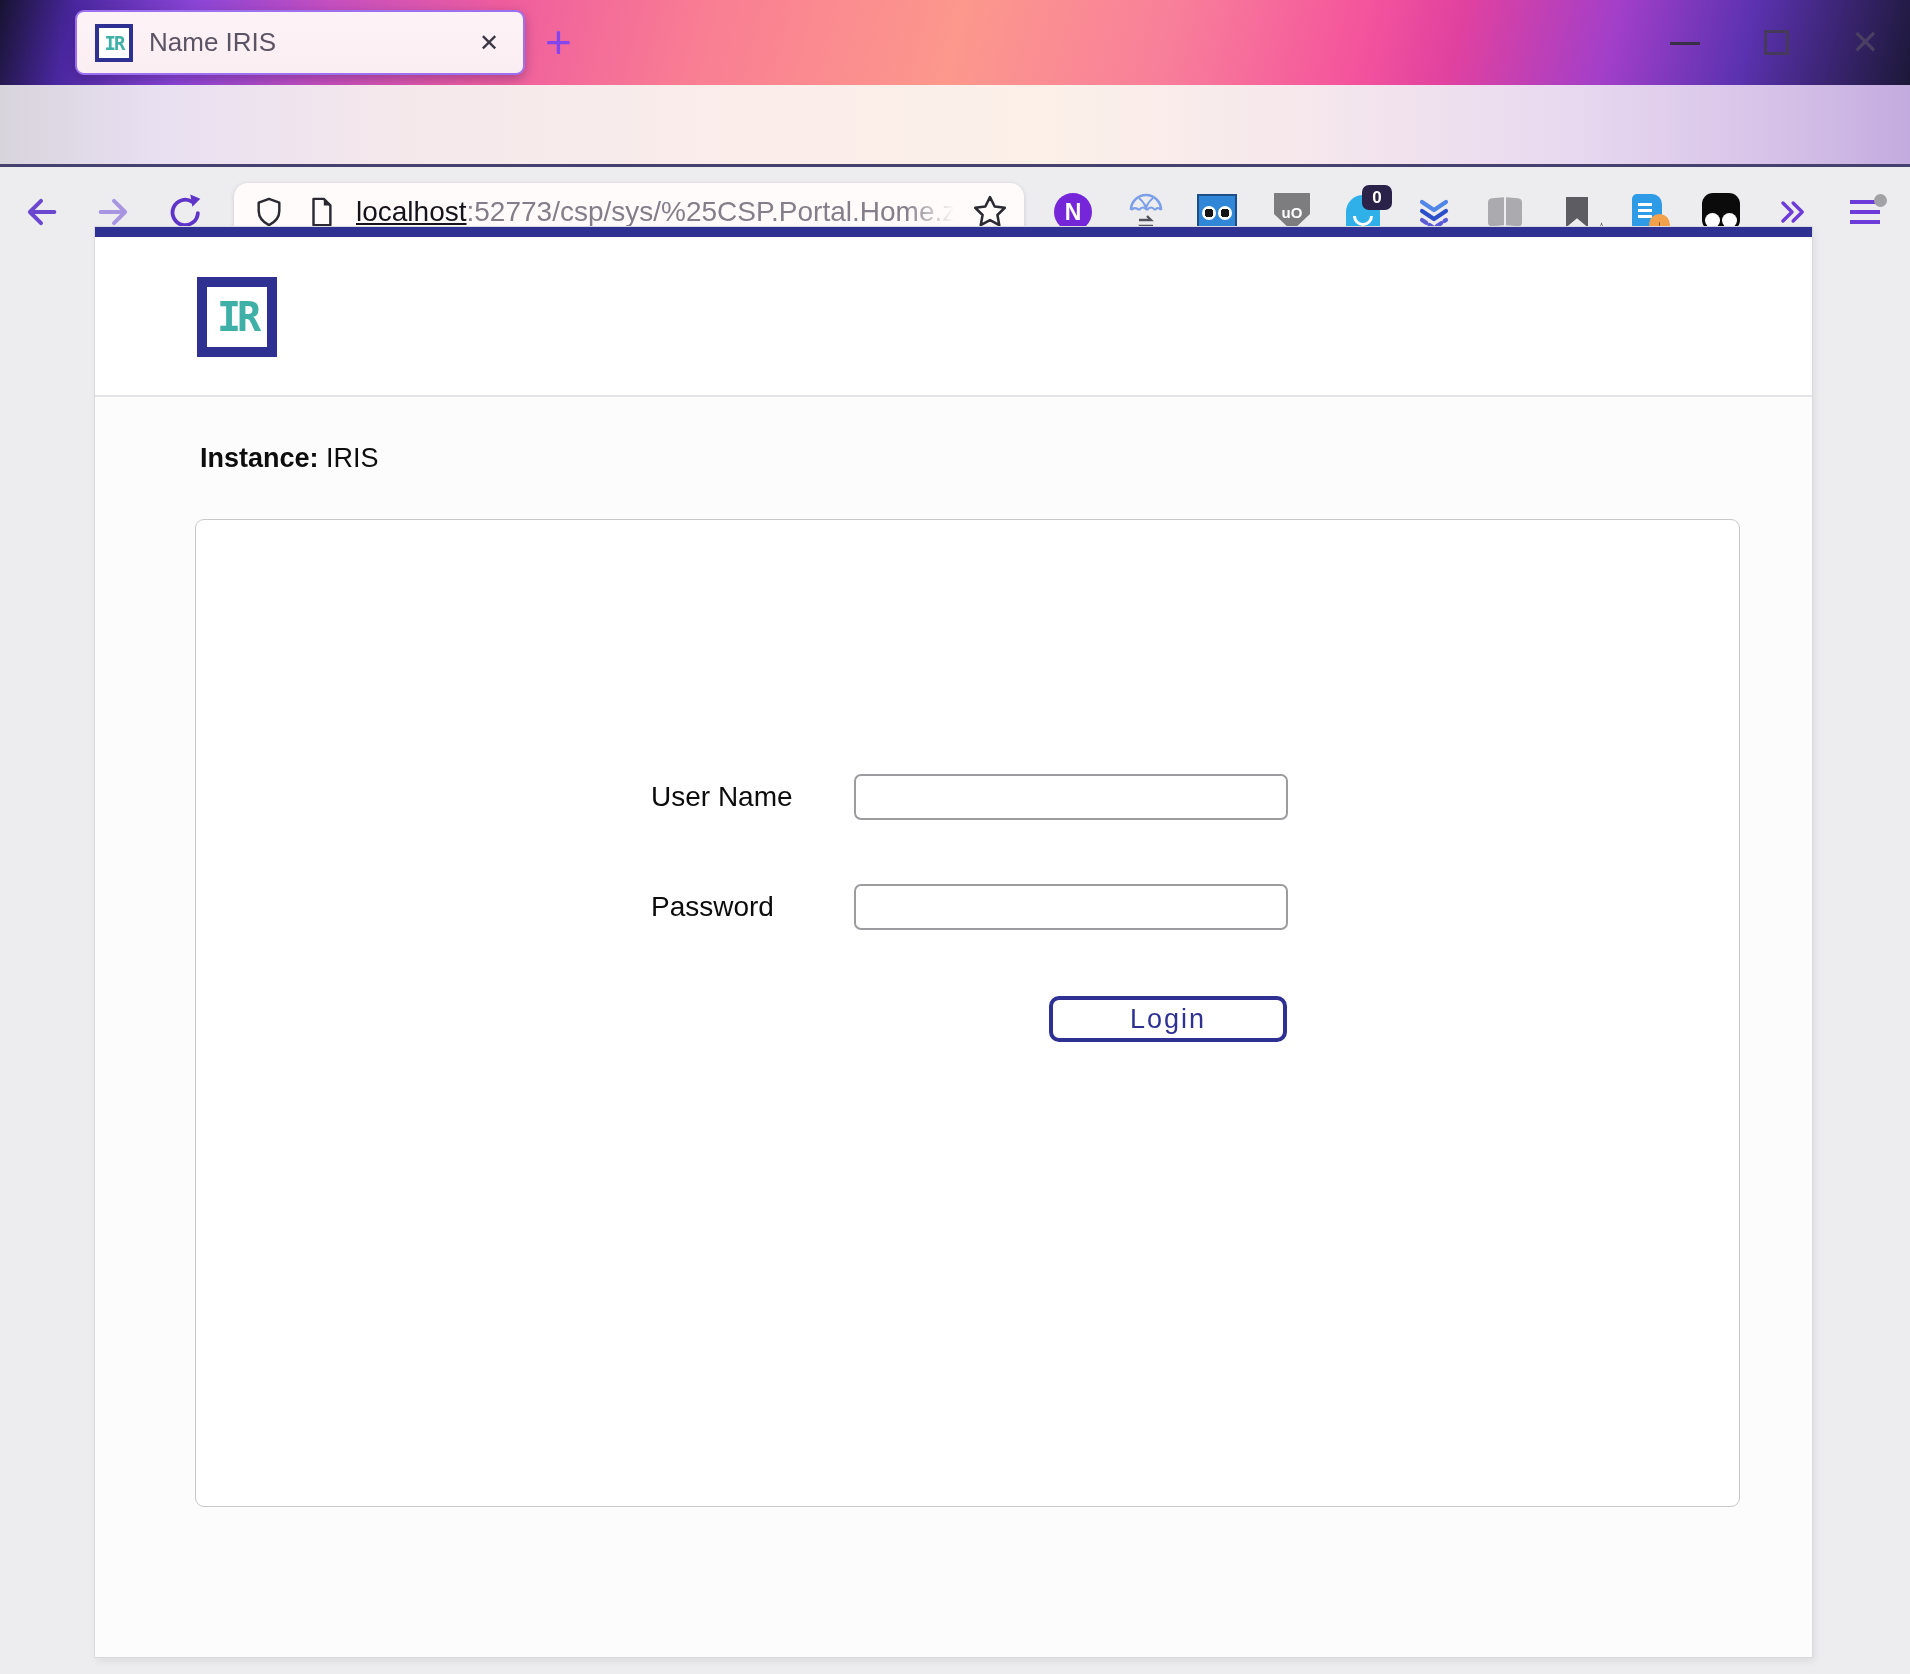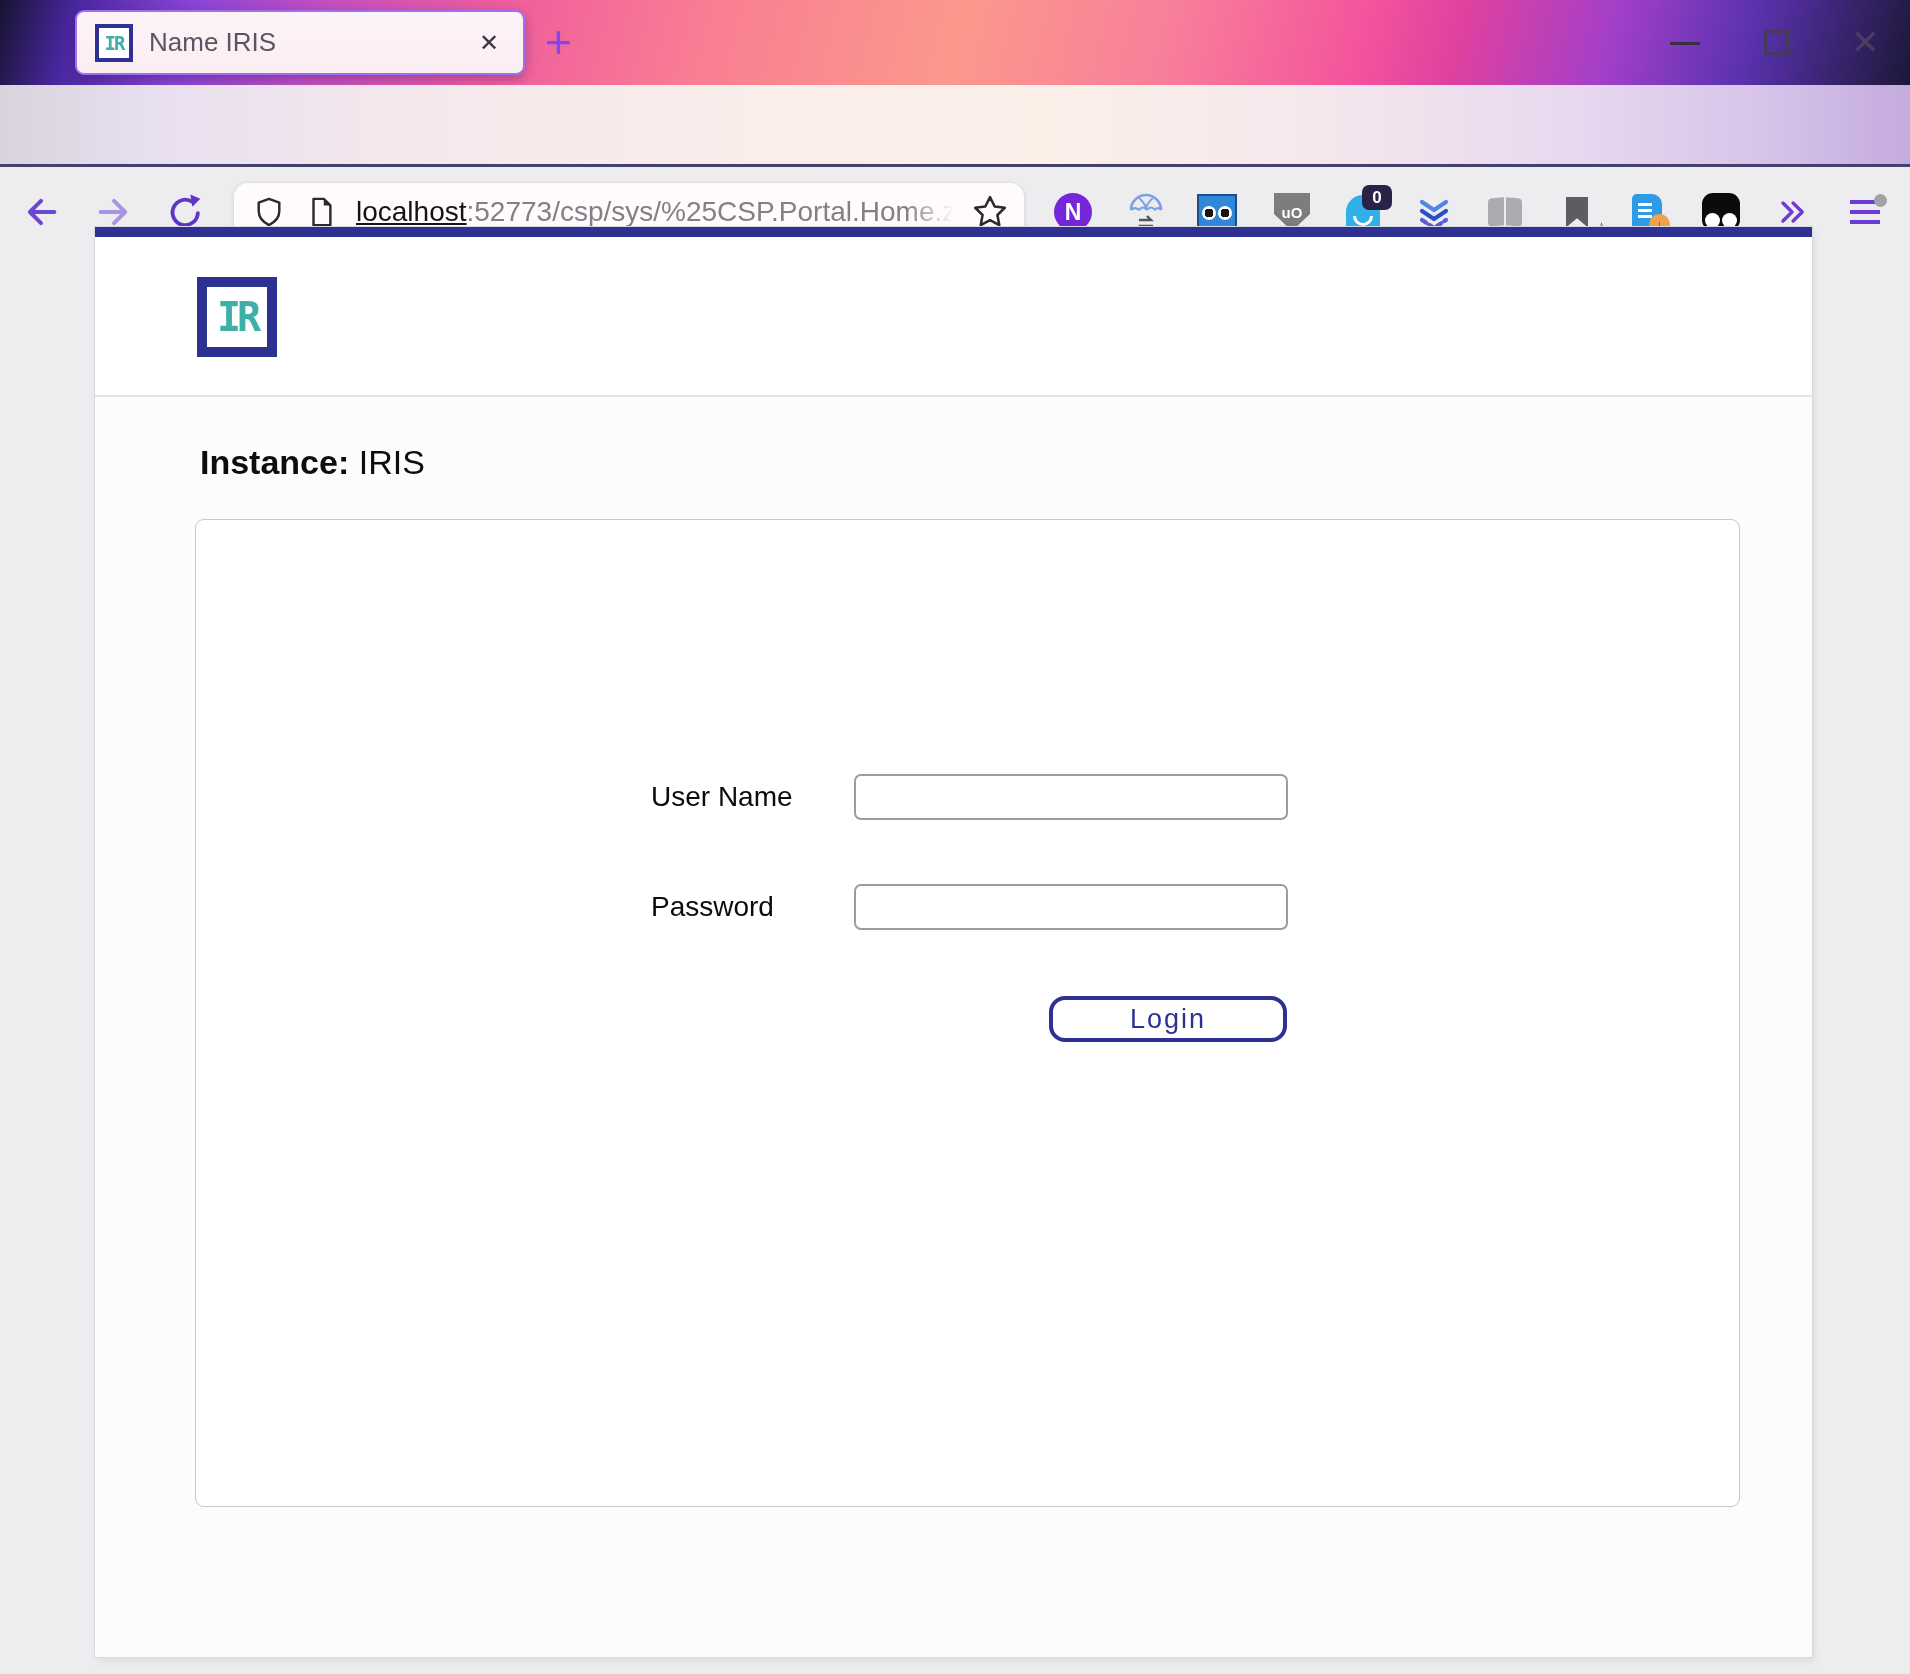--- a/index.html
+++ b/index.html
@@ -118,40 +118,40 @@
   }
   .card-topbar { height:10px; background:#2e3192; }
   .card-header { height:160px; background:#fff; border-bottom:2px solid #e4e4e8; position:relative; }
   .logo {
     position:absolute; left:102px; top:40px; width:80px; height:80px;
     border:10px solid #2e3192; background:#fff;
     display:flex; align-items:center; justify-content:center;
     font-family:"DejaVu Sans Mono", monospace; font-weight:bold; font-size:40px;
     color:#3fb0a8; letter-spacing:-4px;
   }
-  .instance-row { position:absolute; left:105px; top:216px; font-size:34px; color:#0d0d0d; }
+  .instance-row { position:absolute; left:105px; top:216px; font-size:27px; color:#0d0d0d; }
   .instance-label { font-weight:bold; }
   .form-box {
     position:absolute; left:100px; top:292px; width:1545px; height:988px;
     background:#fff; border:1px solid #c9c9cd; border-radius:9px;
   }
   .field-label { position:absolute; left:455px; font-size:28px; color:#0c0c0c; }
   .label-user { top:261px; }
   .label-pass { top:371px; }
   .text-input {
     position:absolute; left:658px; width:434px; height:46px;
     border:2px solid #9c9ca0; border-radius:7px; background:#fff;
     font-size:24px; padding:0 12px; font-family:"Liberation Sans", sans-serif;
     outline:none;
   }
   .input-user { top:254px; }
   .input-pass { top:364px; }
   .login-btn {
     position:absolute; left:853px; top:476px; width:238px; height:46px;
-    background:#fff; border:4px solid #2e3192; border-radius:16px;
+    background:#fff; border:4px solid #2e3192; border-radius:10px;
     color:#2e3192; font-size:27px; letter-spacing:2px;
     font-family:"Liberation Sans", sans-serif;
     display:flex; align-items:center; justify-content:center; cursor:pointer;
   }
 </style>
 </head>
 <body>
 
 <div class="titlebar">
   <div class="tab">

